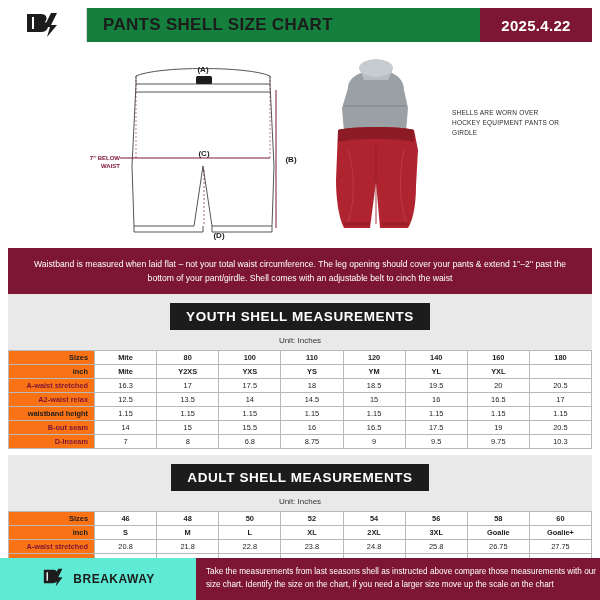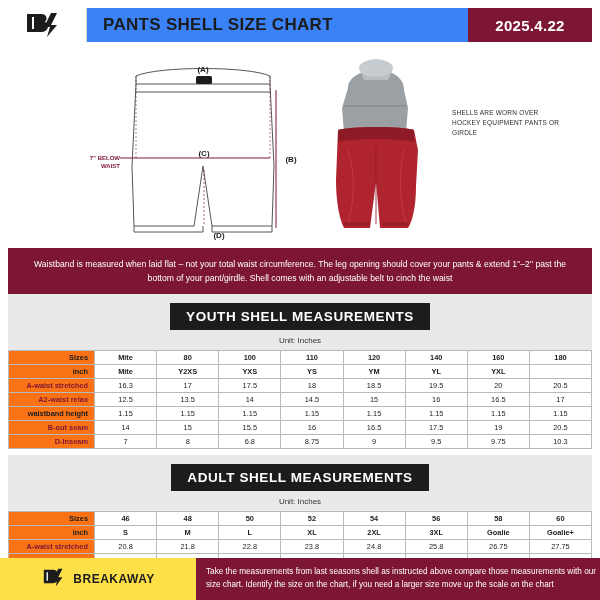--- a/index.html
+++ b/index.html
@@ -28,32 +28,32 @@
   .hdr-logo {
     width: 78px;
     display: flex;
     align-items: center;
     justify-content: center;
     background: #ffffff;
   }
   .hdr-logo svg { display: block; }
   .hdr-title {
     flex: 1;
-    background: #3b82f6;
+    background: #15803d;
     border-left: 1px solid #d8d8d8;
     display: flex;
     align-items: center;
     padding-left: 16px;
     font-size: 17px;
     font-weight: bold;
     letter-spacing: 0.3px;
     color: #1c1c1c;
   }
   .hdr-date {
-    width: 124px;
+    width: 112px;
     background: #7d1635;
     color: #fff;
     display: flex;
     align-items: center;
     justify-content: center;
     font-size: 15px;
     font-weight: bold;
     letter-spacing: 0.3px;
   }
   
@@ -145,21 +145,21 @@
   table.chart tr.head td.rowlabel { text-align: right; }
   
   .footer {
     position: absolute;
     left: 0; right: 0; bottom: 0;
     height: 42px;
     display: flex;
   }
   .footer-left {
     width: 196px;
-    background: #fde047;
+    background: #5eead4;
     display: flex;
     align-items: center;
     justify-content: center;
     gap: 6px;
   }
   .footer-brand {
     font-size: 12px;
     font-weight: bold;
     letter-spacing: 0.5px;
     color: #1c1c1c;

